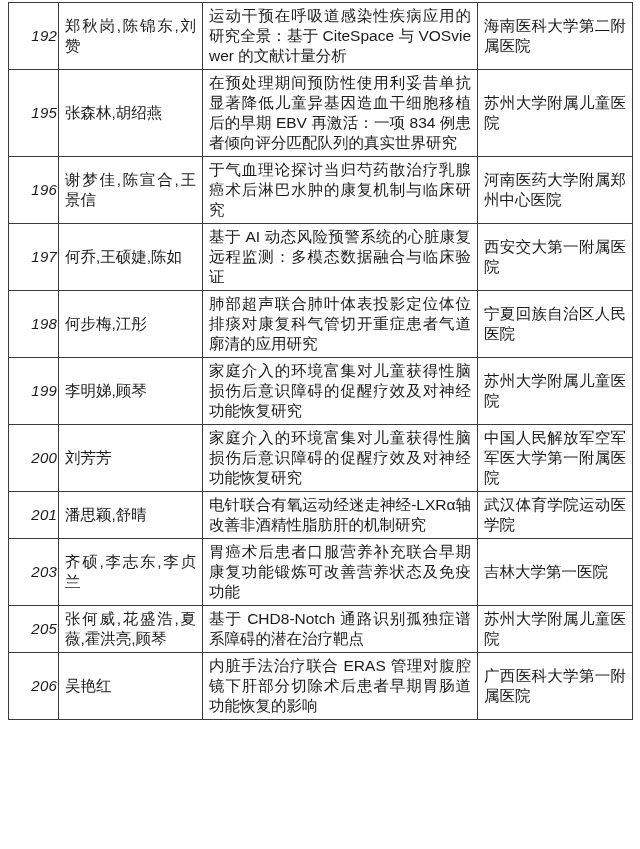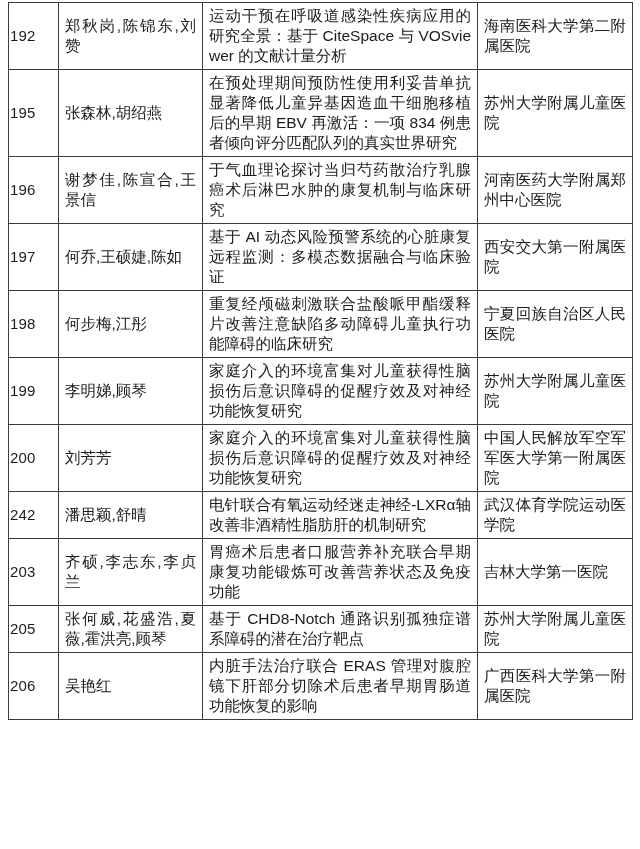--- a/index.html
+++ b/index.html
@@ -24,24 +24,25 @@
     border: 1px solid #3c3c3c;
     vertical-align: middle;
     color: #1b1b1b;
     padding: 3px 6px;
     font-size: 15.5px;
     line-height: 20px;
     word-break: break-all;
     overflow-wrap: break-word;
   }
   td.td-no {
-    text-align: left;
+    text-align: right;
     font-size: 15px;
     padding: 3px 1px;
     letter-spacing: 0.2px;
+    font-style: italic;
   }
   td.td-authors,
   td.td-title,
   td.td-institution {
     text-align: justify;
   }
   col.c-no   { width: 50px; }
   col.c-auth { width: 144px; }
   col.c-title{ width: 275px; }
   col.c-inst { width: 155px; }
@@ -78,37 +79,37 @@
         </tr>
         <tr>
           <td class="td-no">197</td>
           <td class="td-authors">何乔,王硕婕,陈如</td>
           <td class="td-title">基于 AI 动态风险预警系统的心脏康复远程监测：多模态数据融合与临床验证</td>
           <td class="td-institution">西安交大第一附属医院</td>
         </tr>
         <tr>
           <td class="td-no">198</td>
           <td class="td-authors">何步梅,江彤</td>
-          <td class="td-title">重复经颅磁刺激联合盐酸哌甲酯缓释片改善注意缺陷多动障碍儿童执行功能障碍的临床研究</td>
+          <td class="td-title">肺部超声联合肺叶体表投影定位体位排痰对康复科气管切开重症患者气道廓清的应用研究</td>
           <td class="td-institution">宁夏回族自治区人民医院</td>
         </tr>
         <tr>
           <td class="td-no">199</td>
           <td class="td-authors">李明娣,顾琴</td>
           <td class="td-title">家庭介入的环境富集对儿童获得性脑损伤后意识障碍的促醒疗效及对神经功能恢复研究</td>
           <td class="td-institution">苏州大学附属儿童医院</td>
         </tr>
         <tr>
           <td class="td-no">200</td>
           <td class="td-authors">刘芳芳</td>
           <td class="td-title">家庭介入的环境富集对儿童获得性脑损伤后意识障碍的促醒疗效及对神经功能恢复研究</td>
           <td class="td-institution">中国人民解放军空军军医大学第一附属医院</td>
         </tr>
         <tr>
-          <td class="td-no">242</td>
+          <td class="td-no">201</td>
           <td class="td-authors">潘思颖,舒晴</td>
           <td class="td-title">电针联合有氧运动经迷走神经-LXRα轴改善非酒精性脂肪肝的机制研究</td>
           <td class="td-institution">武汉体育学院运动医学院</td>
         </tr>
         <tr>
           <td class="td-no">203</td>
           <td class="td-authors">齐硕,李志东,李贞兰</td>
           <td class="td-title">胃癌术后患者口服营养补充联合早期康复功能锻炼可改善营养状态及免疫功能</td>
           <td class="td-institution">吉林大学第一医院</td>
         </tr>

